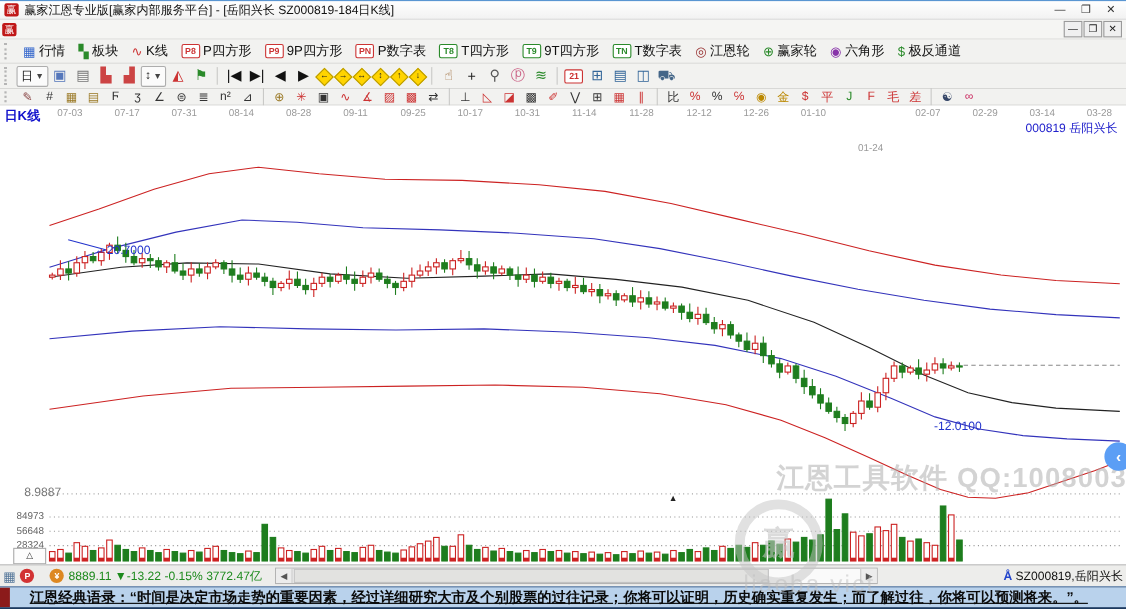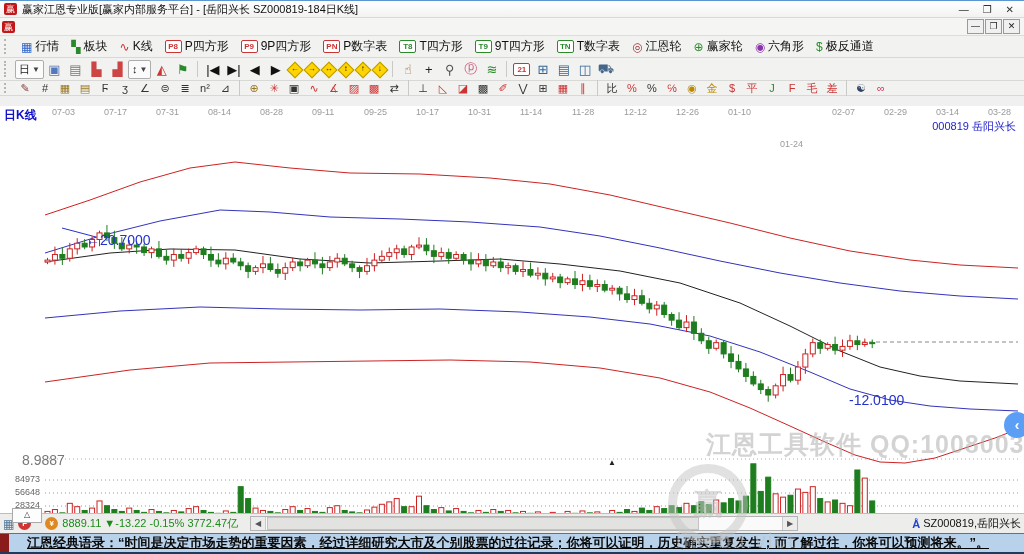--- a/index.html
+++ b/index.html
@@ -71,38 +71,38 @@
   }
   .diamond .arr{position:relative;font-size:8px;color:#222;line-height:8px;z-index:1;}
   .ticobtn{
     width:19px;height:17px;display:flex;align-items:center;justify-content:center;
     border:1px solid transparent;border-radius:2px;font-size:13px;
   }
   #toolbar-draw .ticobtn{width:18px;height:13px;font-size:11px;}
 
   
   .chart{
-    position:absolute;left:0;top:106px;width:1024px;height:417px;background:#ffffff;
+    position:absolute;left:0;top:96px;width:1024px;height:417px;background:#ffffff;
   }
   #chart-svg{position:absolute;left:0;top:0;}
   .period-label{
     position:absolute;left:4px;top:1px;color:#1111cc;font-size:12px;font-weight:bold;z-index:3;
     background:#fff;padding-right:2px;
   }
   .dates{position:absolute;left:0;top:1px;width:1024px;height:10px;z-index:2;}
   .dates span{position:absolute;font-size:9px;color:#9a9a9a;white-space:nowrap;}
   .indrow{position:absolute;left:0;top:13px;width:1024px;height:12px;font-size:11px;z-index:2;white-space:nowrap;}
   .indrow .iname{position:absolute;left:48px;color:#111;}
   .indrow .itp{position:absolute;left:118px;color:#cc2222;}
   .indrow .iup{position:absolute;left:212px;color:#2222cc;}
   .indrow .imd{position:absolute;left:303px;color:#111;}
   .indrow .idn{position:absolute;left:394px;color:#2222cc;}
   .indrow .ibt{position:absolute;left:484px;color:#cc2222;}
   .stock-right{position:absolute;right:8px;top:13px;color:#2222cc;font-size:11px;z-index:2;}
-  .ann{position:absolute;font-size:14px;z-index:2;white-space:nowrap;}
+  .ann{position:absolute;font-size:11px;z-index:2;white-space:nowrap;}
   .ann-high{left:86px;top:126px;color:#2233cc;}
   .ann-low{left:849px;top:286px;color:#2233cc;}
   .ann-price{left:22px;top:346px;color:#777;}
   .vlabels span{position:absolute;width:38px;text-align:right;font-size:9px;color:#666;z-index:2;}
   .wm1{
     position:absolute;left:706px;top:322px;font-size:25px;color:rgba(175,175,175,.55);
     letter-spacing:1px;z-index:1;white-space:nowrap;font-weight:bold;
   }
   .wm-logo{
     position:absolute;left:668px;top:358px;width:62px;height:62px;border-radius:50%;

